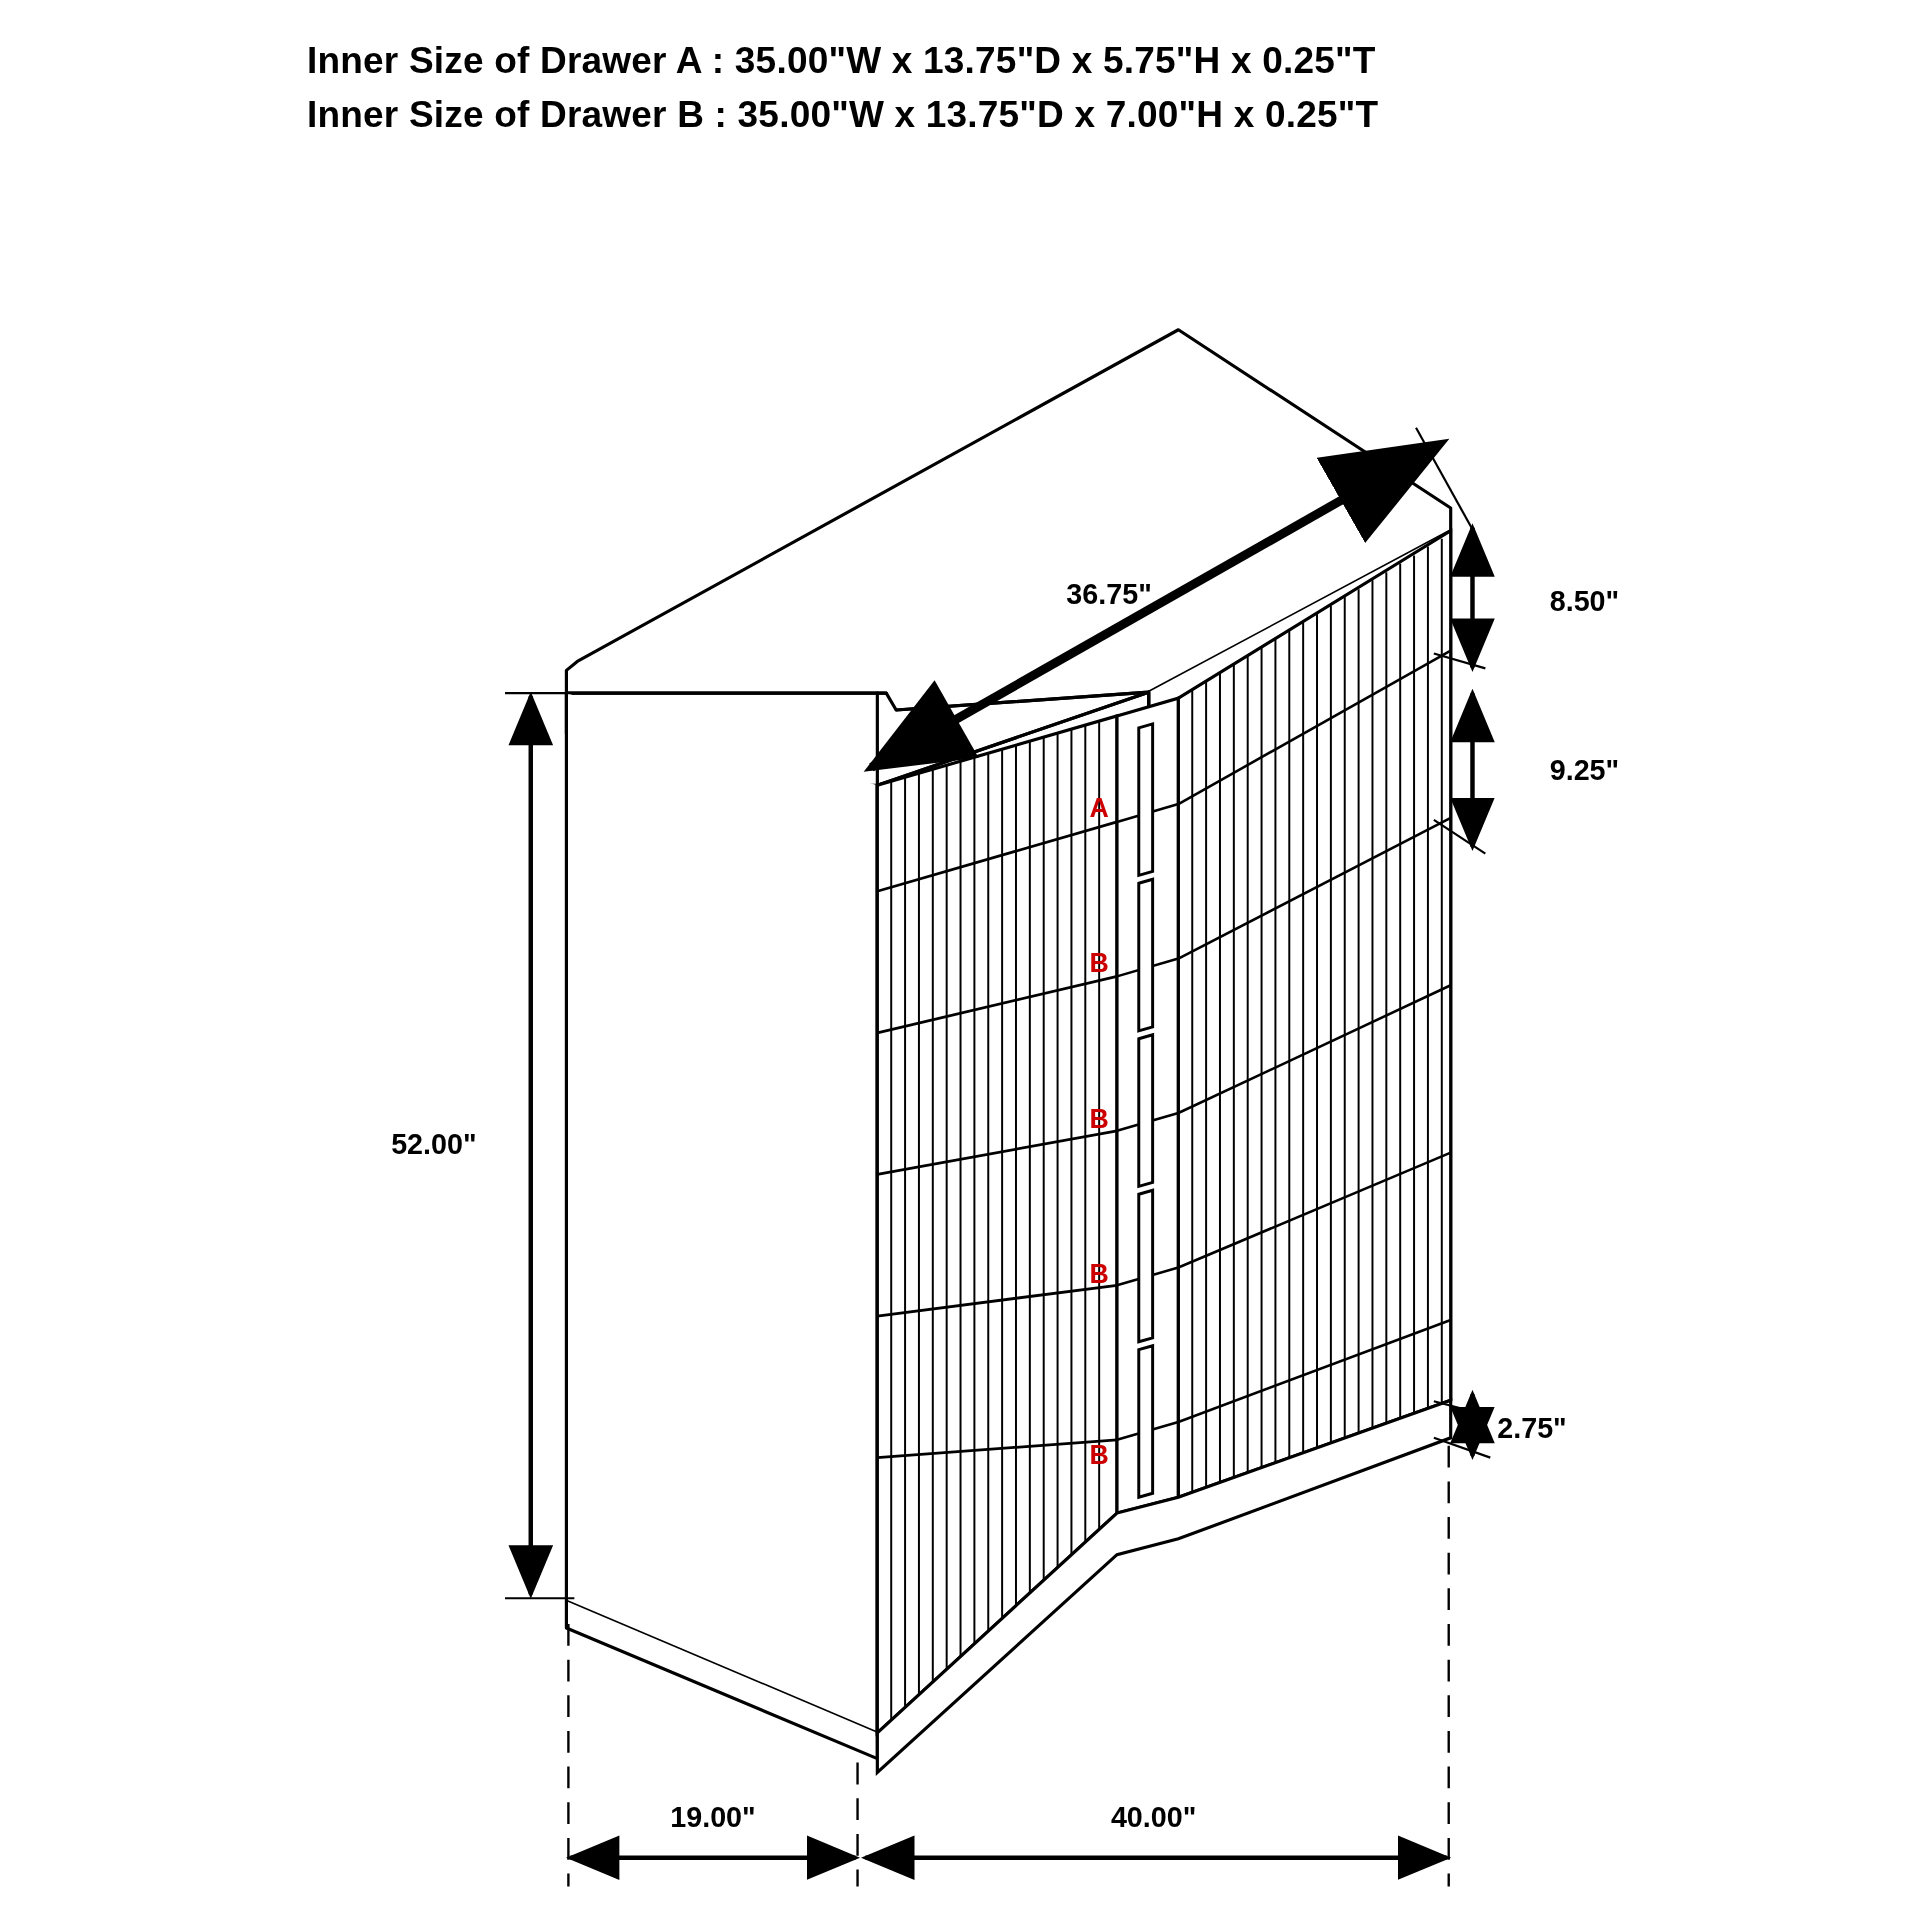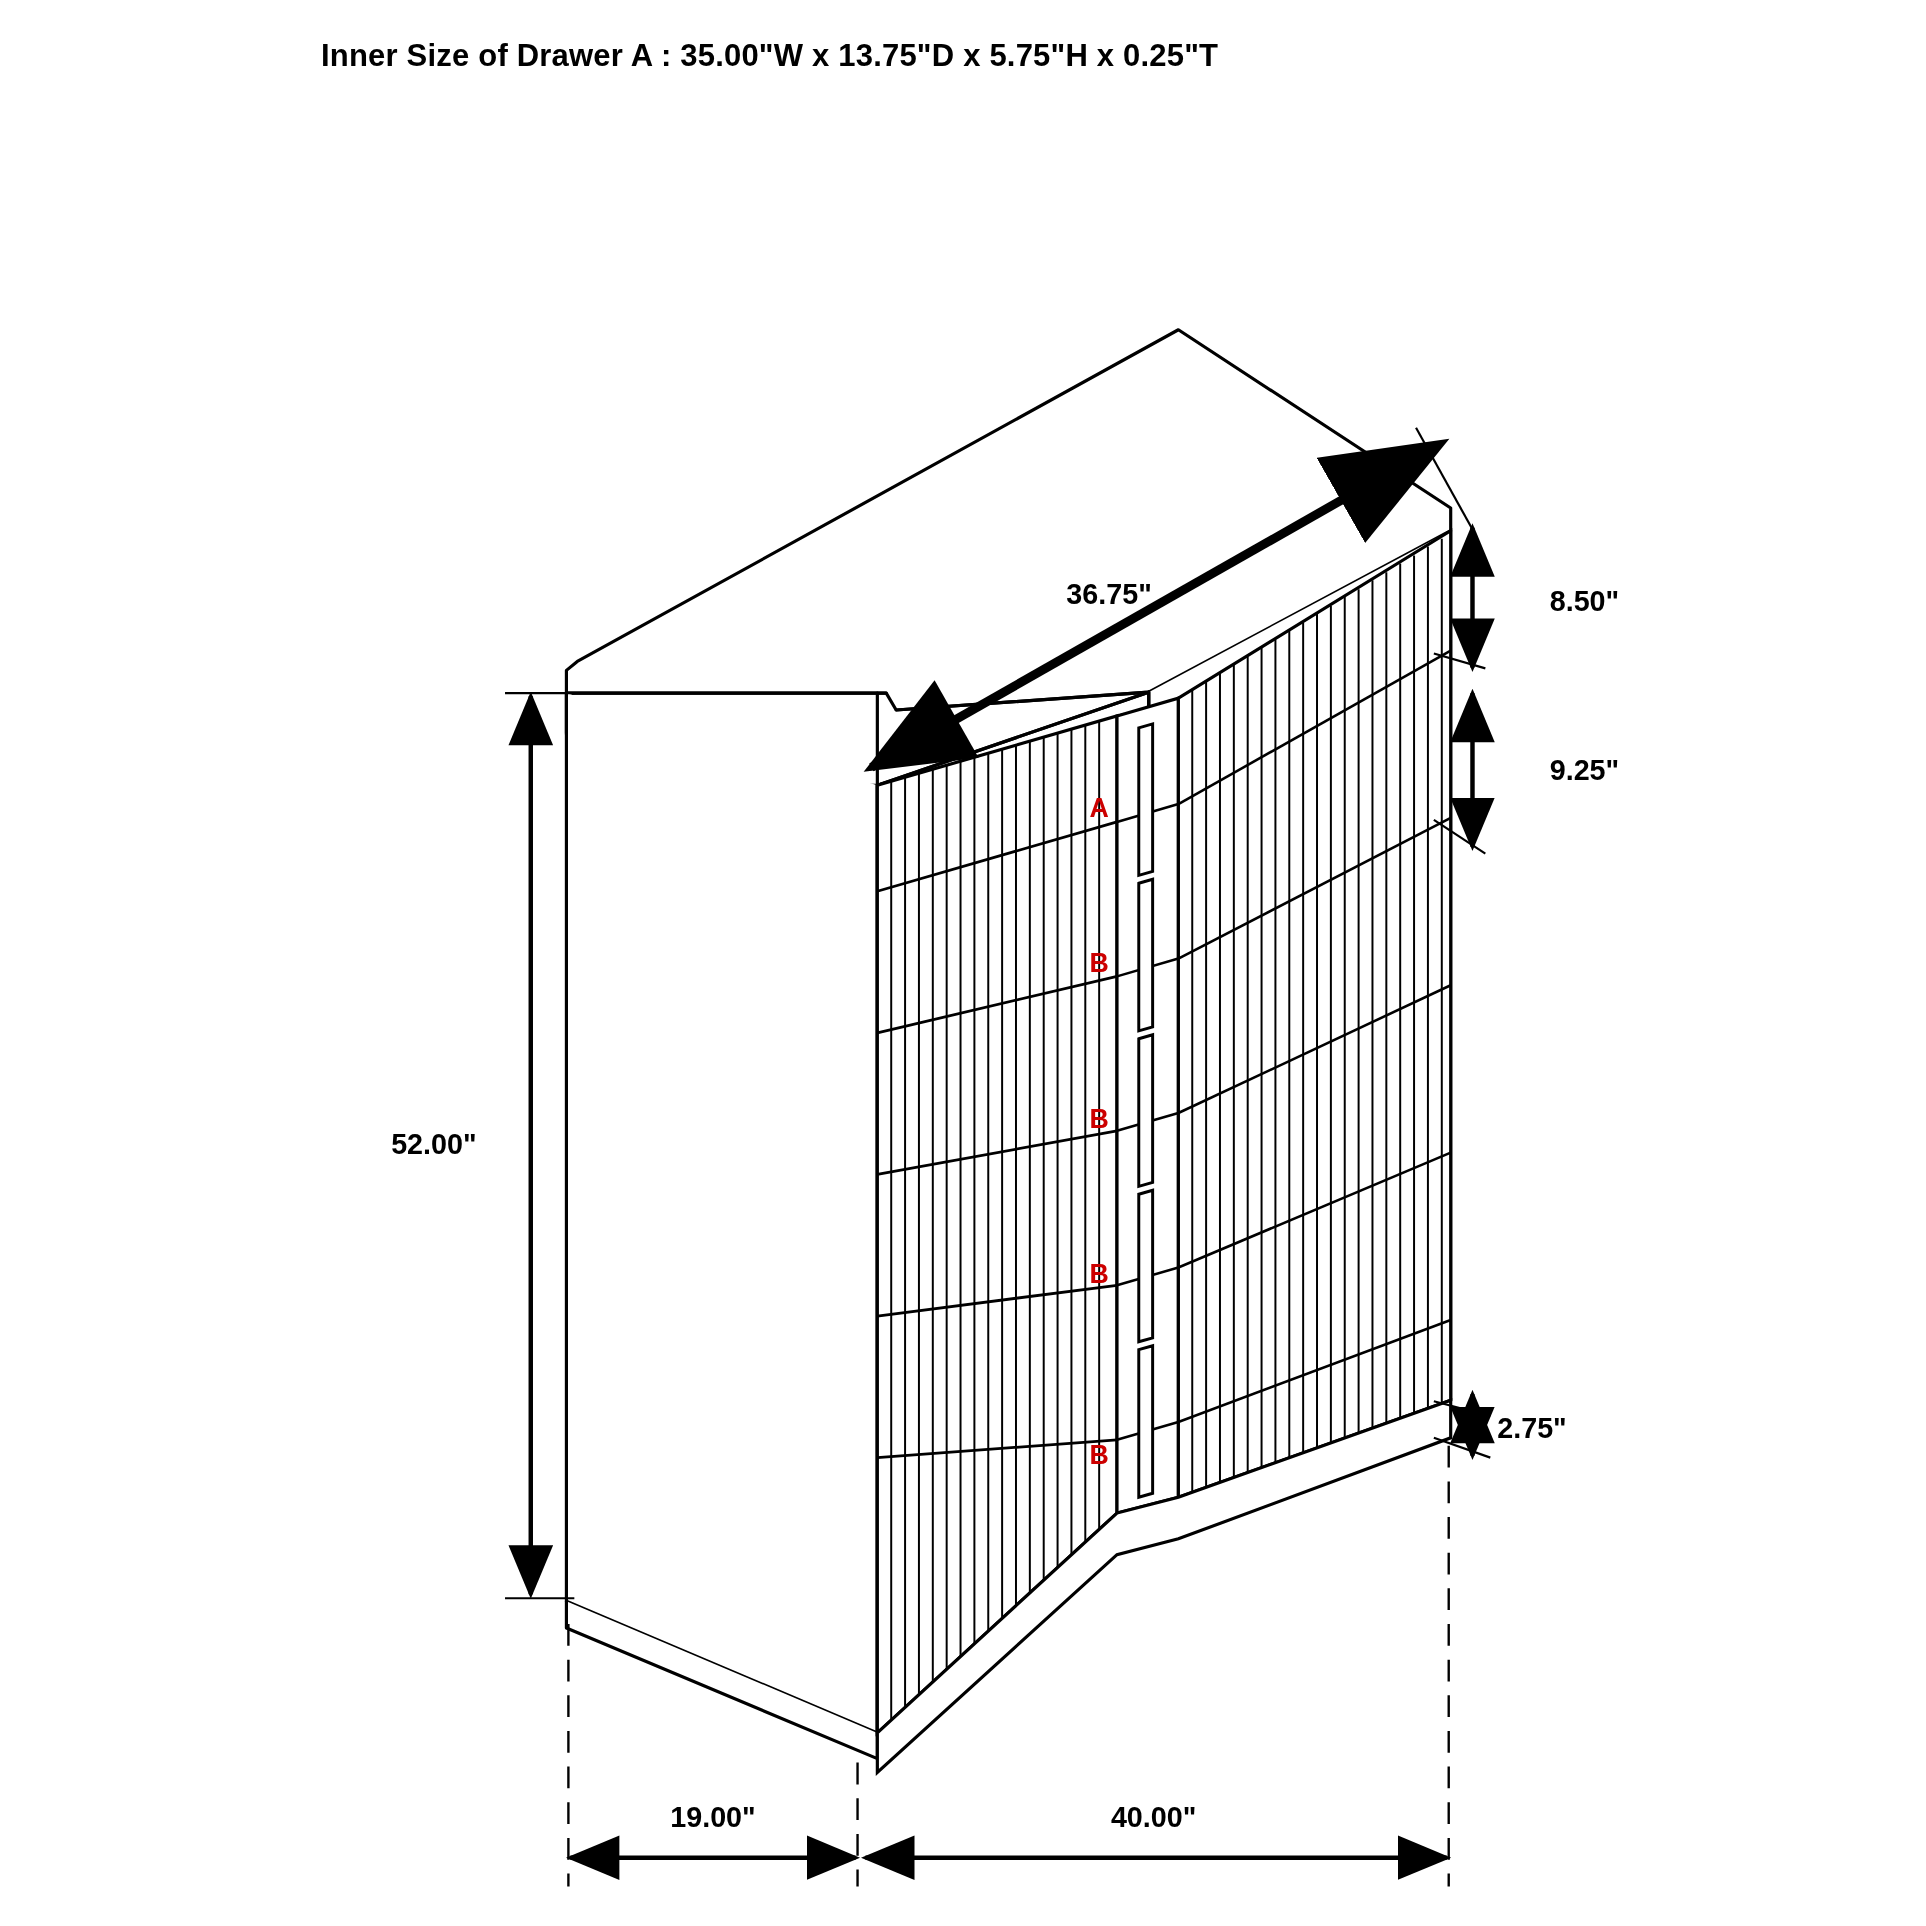--- a/index.html
+++ b/index.html
@@ -1,27 +1,28 @@
 <!DOCTYPE html>
 <html><head>
 <meta charset="utf-8">
 <style>
   html,body{margin:0;padding:0;background:#ffffff;}
   body{width:1927px;height:1927px;position:relative;font-family:"Liberation Sans",sans-serif;overflow:hidden;}
-  .spec{position:absolute;left:321px;top:34px;font-size:31px;font-weight:bold;color:#000;line-height:1.45;letter-spacing:0.2px;white-space:nowrap;}
+  .spec{position:absolute;left:307px;top:34px;font-size:37px;font-weight:bold;color:#000;line-height:1.45;letter-spacing:0.2px;white-space:nowrap;}
   .spec div{margin:0;padding:0;}
   svg{position:absolute;left:0;top:0;}
   .dimtext{font-size:29px;font-weight:bold;fill:#000;font-family:"Liberation Sans",sans-serif;}
   .drwlabel{font-size:27px;font-weight:bold;fill:#cc0000;font-family:"Liberation Sans",sans-serif;}
 </style>
 </head>
 <body>
 
 <div class="spec">
   <div>Inner Size of Drawer A : 35.00"W x 13.75"D x 5.75"H x 0.25"T</div>
+  <div>Inner Size of Drawer B : 35.00"W x 13.75"D x 7.00"H x 0.25"T</div>
 </div>
 
 <svg width="1927" height="1927" viewBox="0 0 1946 1946">
   <defs>
     <marker id="arrEnd" markerWidth="14" markerHeight="14" refX="11" refY="5" orient="auto" markerUnits="strokeWidth">
       <path d="M0,0 L12,5 L0,10 z" fill="#000"></path>
     </marker>
     <marker id="arrStart" markerWidth="14" markerHeight="14" refX="1" refY="5" orient="auto" markerUnits="strokeWidth">
       <path d="M12,0 L0,5 L12,10 z" fill="#000"></path>
     </marker>

